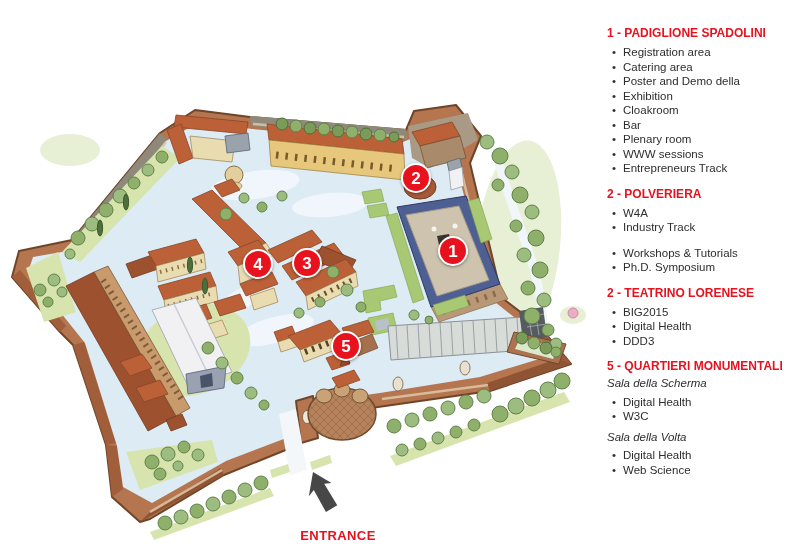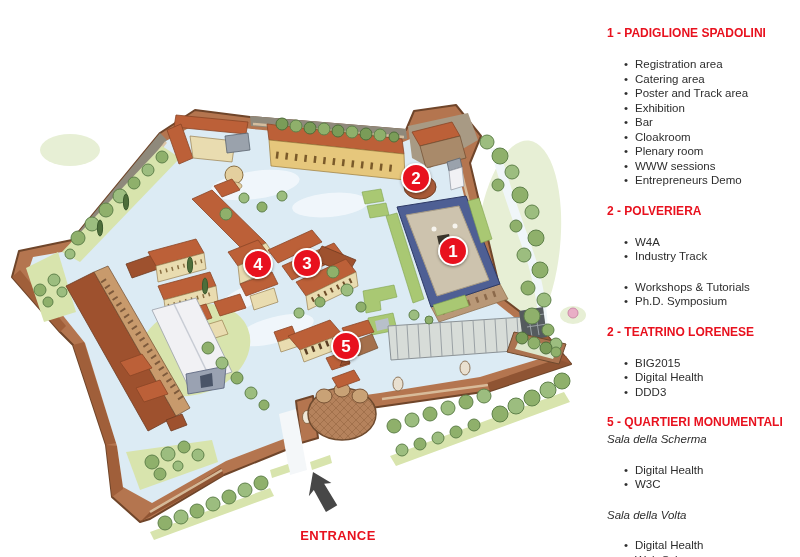--- a/index.html
+++ b/index.html
@@ -49,21 +49,21 @@
 
   
   .entrance-label{position:absolute;left:338px;top:528px;transform:translateX(-50%);
     color:var(--accent-red);font-weight:bold;font-size:13px;letter-spacing:.4px;white-space:nowrap}
 
   
   .legend{position:absolute;left:607px;top:26px;width:190px;color:var(--text-dark);
     font-size:11.5px;line-height:14.5px}
   .sec{margin-bottom:11px}
   .sec-title{color:var(--accent-red);font-weight:bold;font-size:12px;line-height:15px;margin-bottom:2px}
-  ul.items{list-style:none;margin:16px;padding:0}
+  ul.items{list-style:none;margin:4px;padding:0}
   ul.items li{position:relative;padding-left:12px}
   ul.items li::before{content:"\2022";position:absolute;left:1px;top:0}
   .sub{font-style:italic}
   .sub.gap{margin-top:6px}
 </style>
 </head>
 <body>
 
 <div class="stage">
 
@@ -388,27 +388,27 @@
     </div>
 
   <div class="entrance-label">ENTRANCE</div>
 
   <div class="legend">
       <div class="sec">
         <div class="sec-title">1 - PADIGLIONE SPADOLINI</div>
         <ul class="items">
           <li>Registration area</li>
           <li>Catering area</li>
-          <li>Poster and Track area</li>
+          <li>Poster and Demo della</li>
           <li>Exhibition</li>
+          <li>Cloakroom</li>
           <li>Bar</li>
-          <li>Cloakroom</li>
           <li>Plenary room</li>
           <li>WWW sessions</li>
-          <li>Entrepreneurs Demo</li>
+          <li>Entrepreneurs Track</li>
         </ul>
       </div>
       <div class="sec">
         <div class="sec-title">2 - POLVERIERA</div>
         <ul class="items">
           <li>W4A</li>
           <li>Industry Track</li>
         </ul>
       </div>
       <div class="sec">

